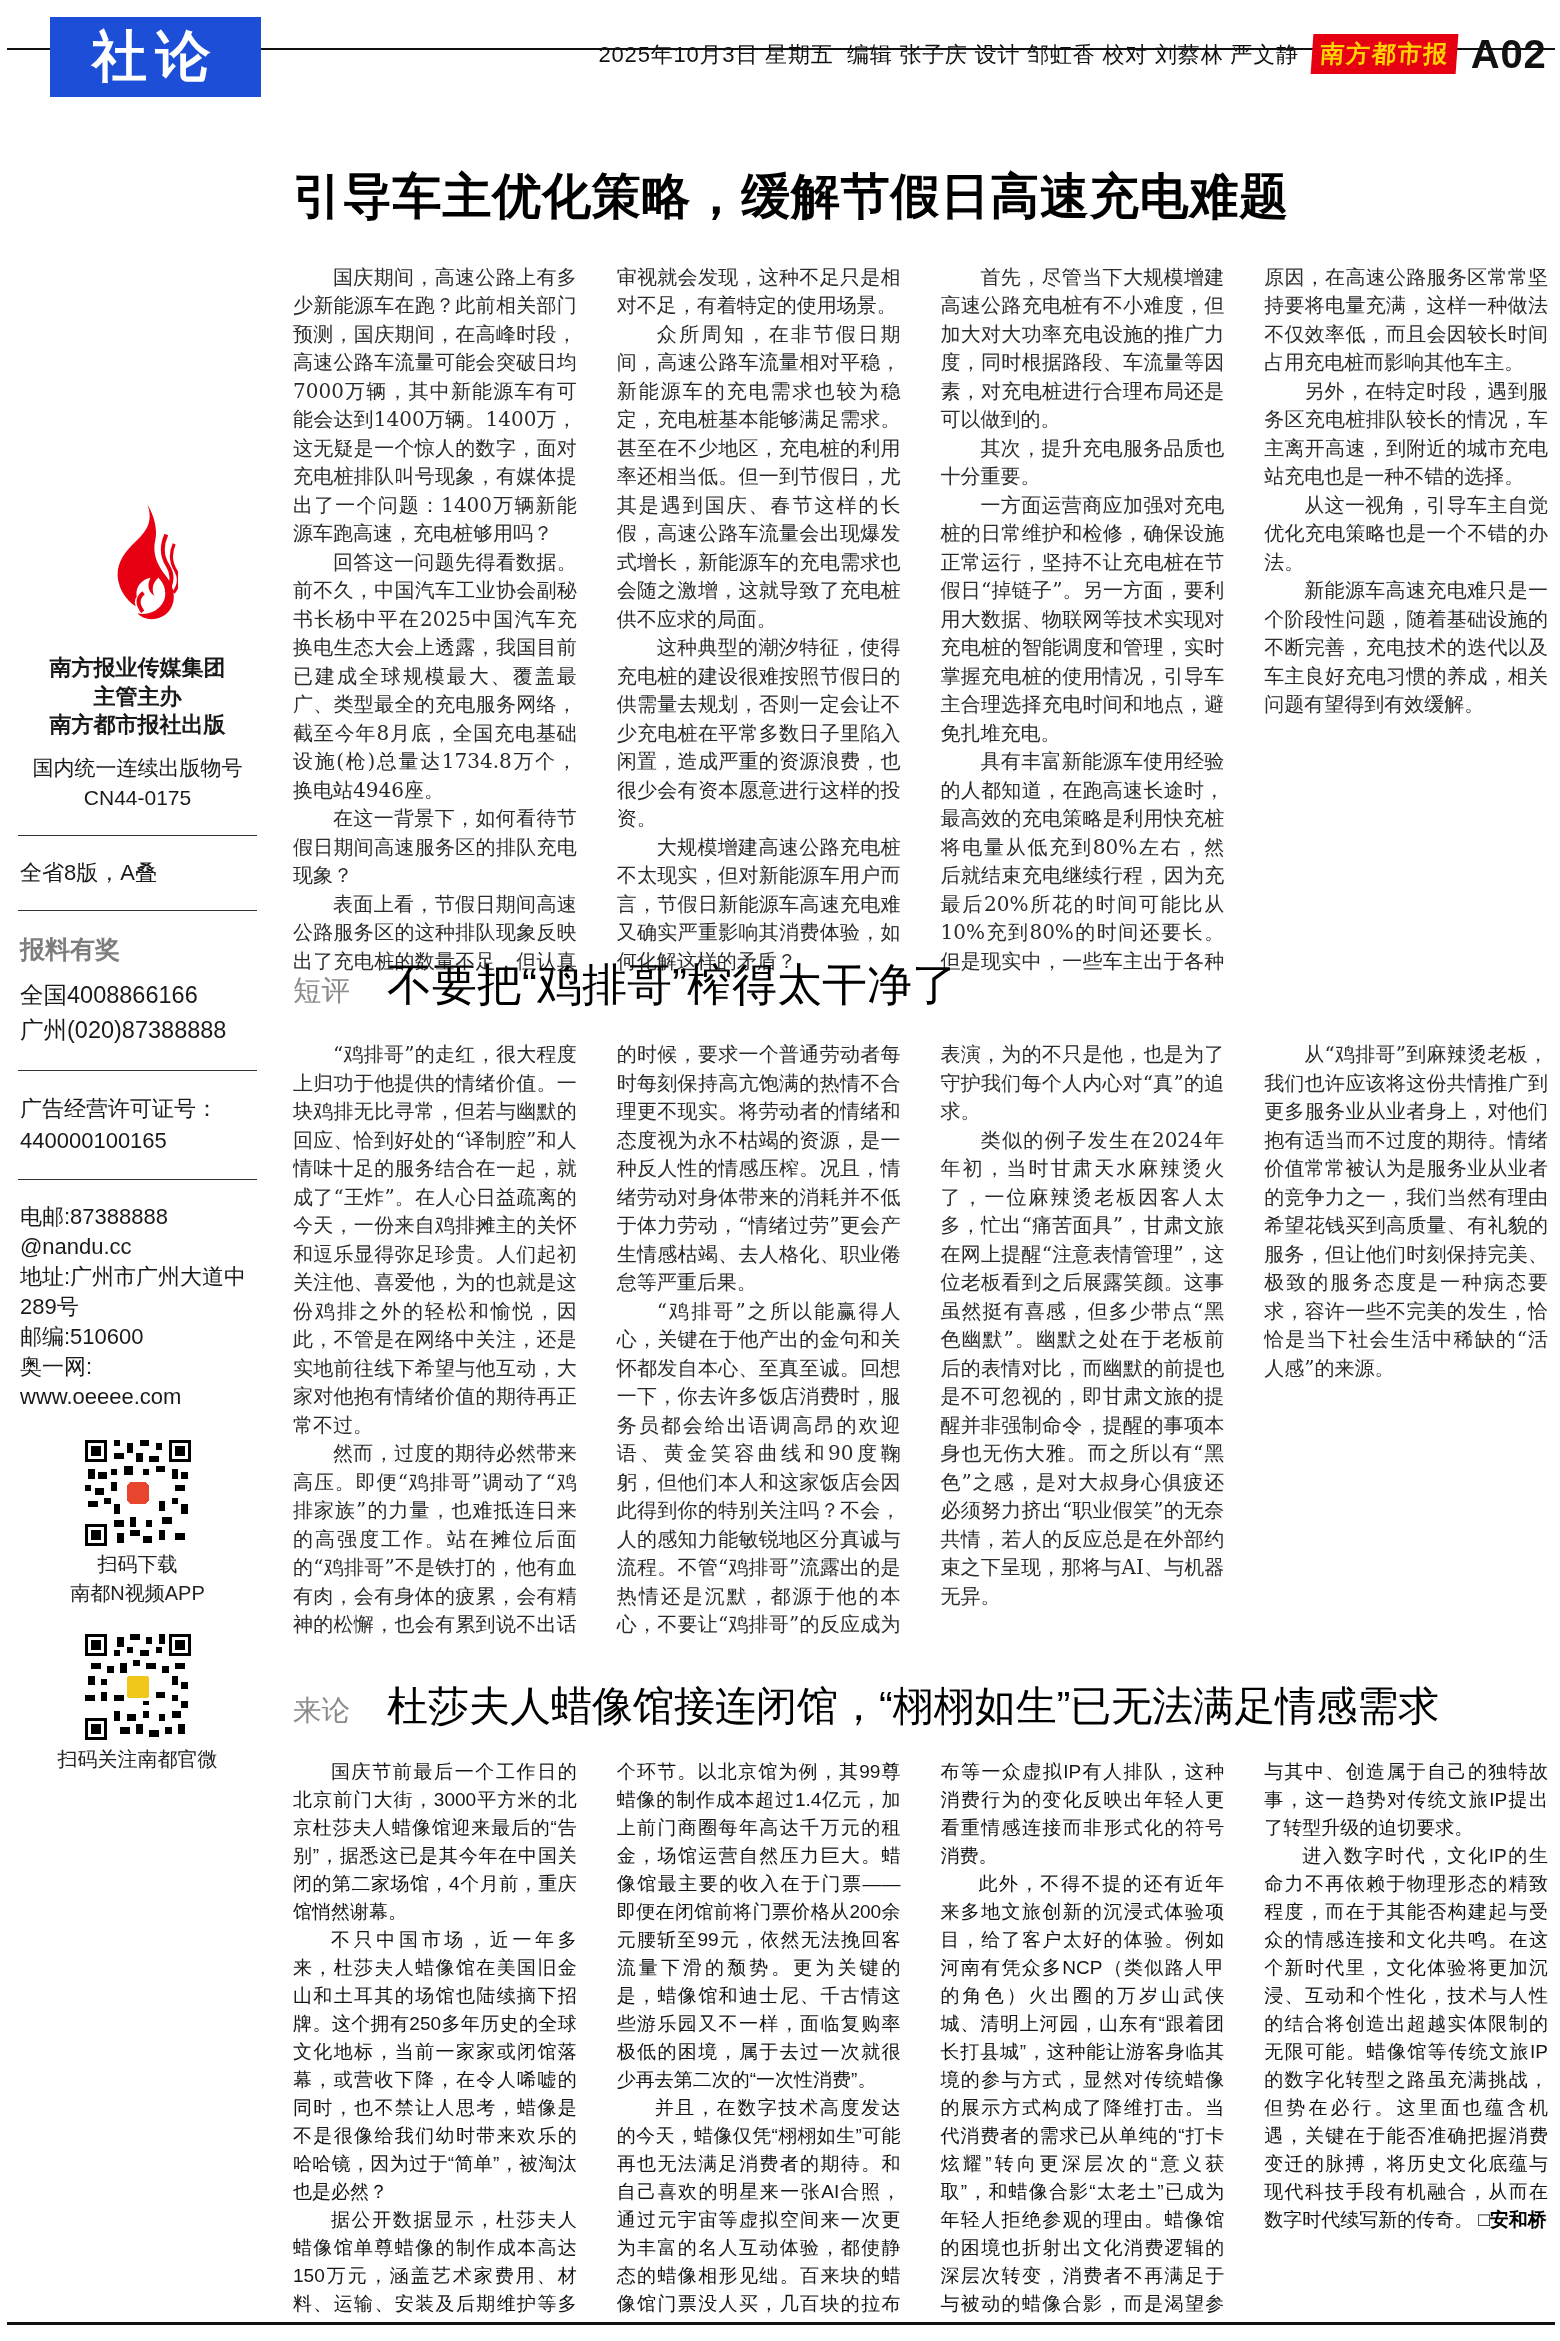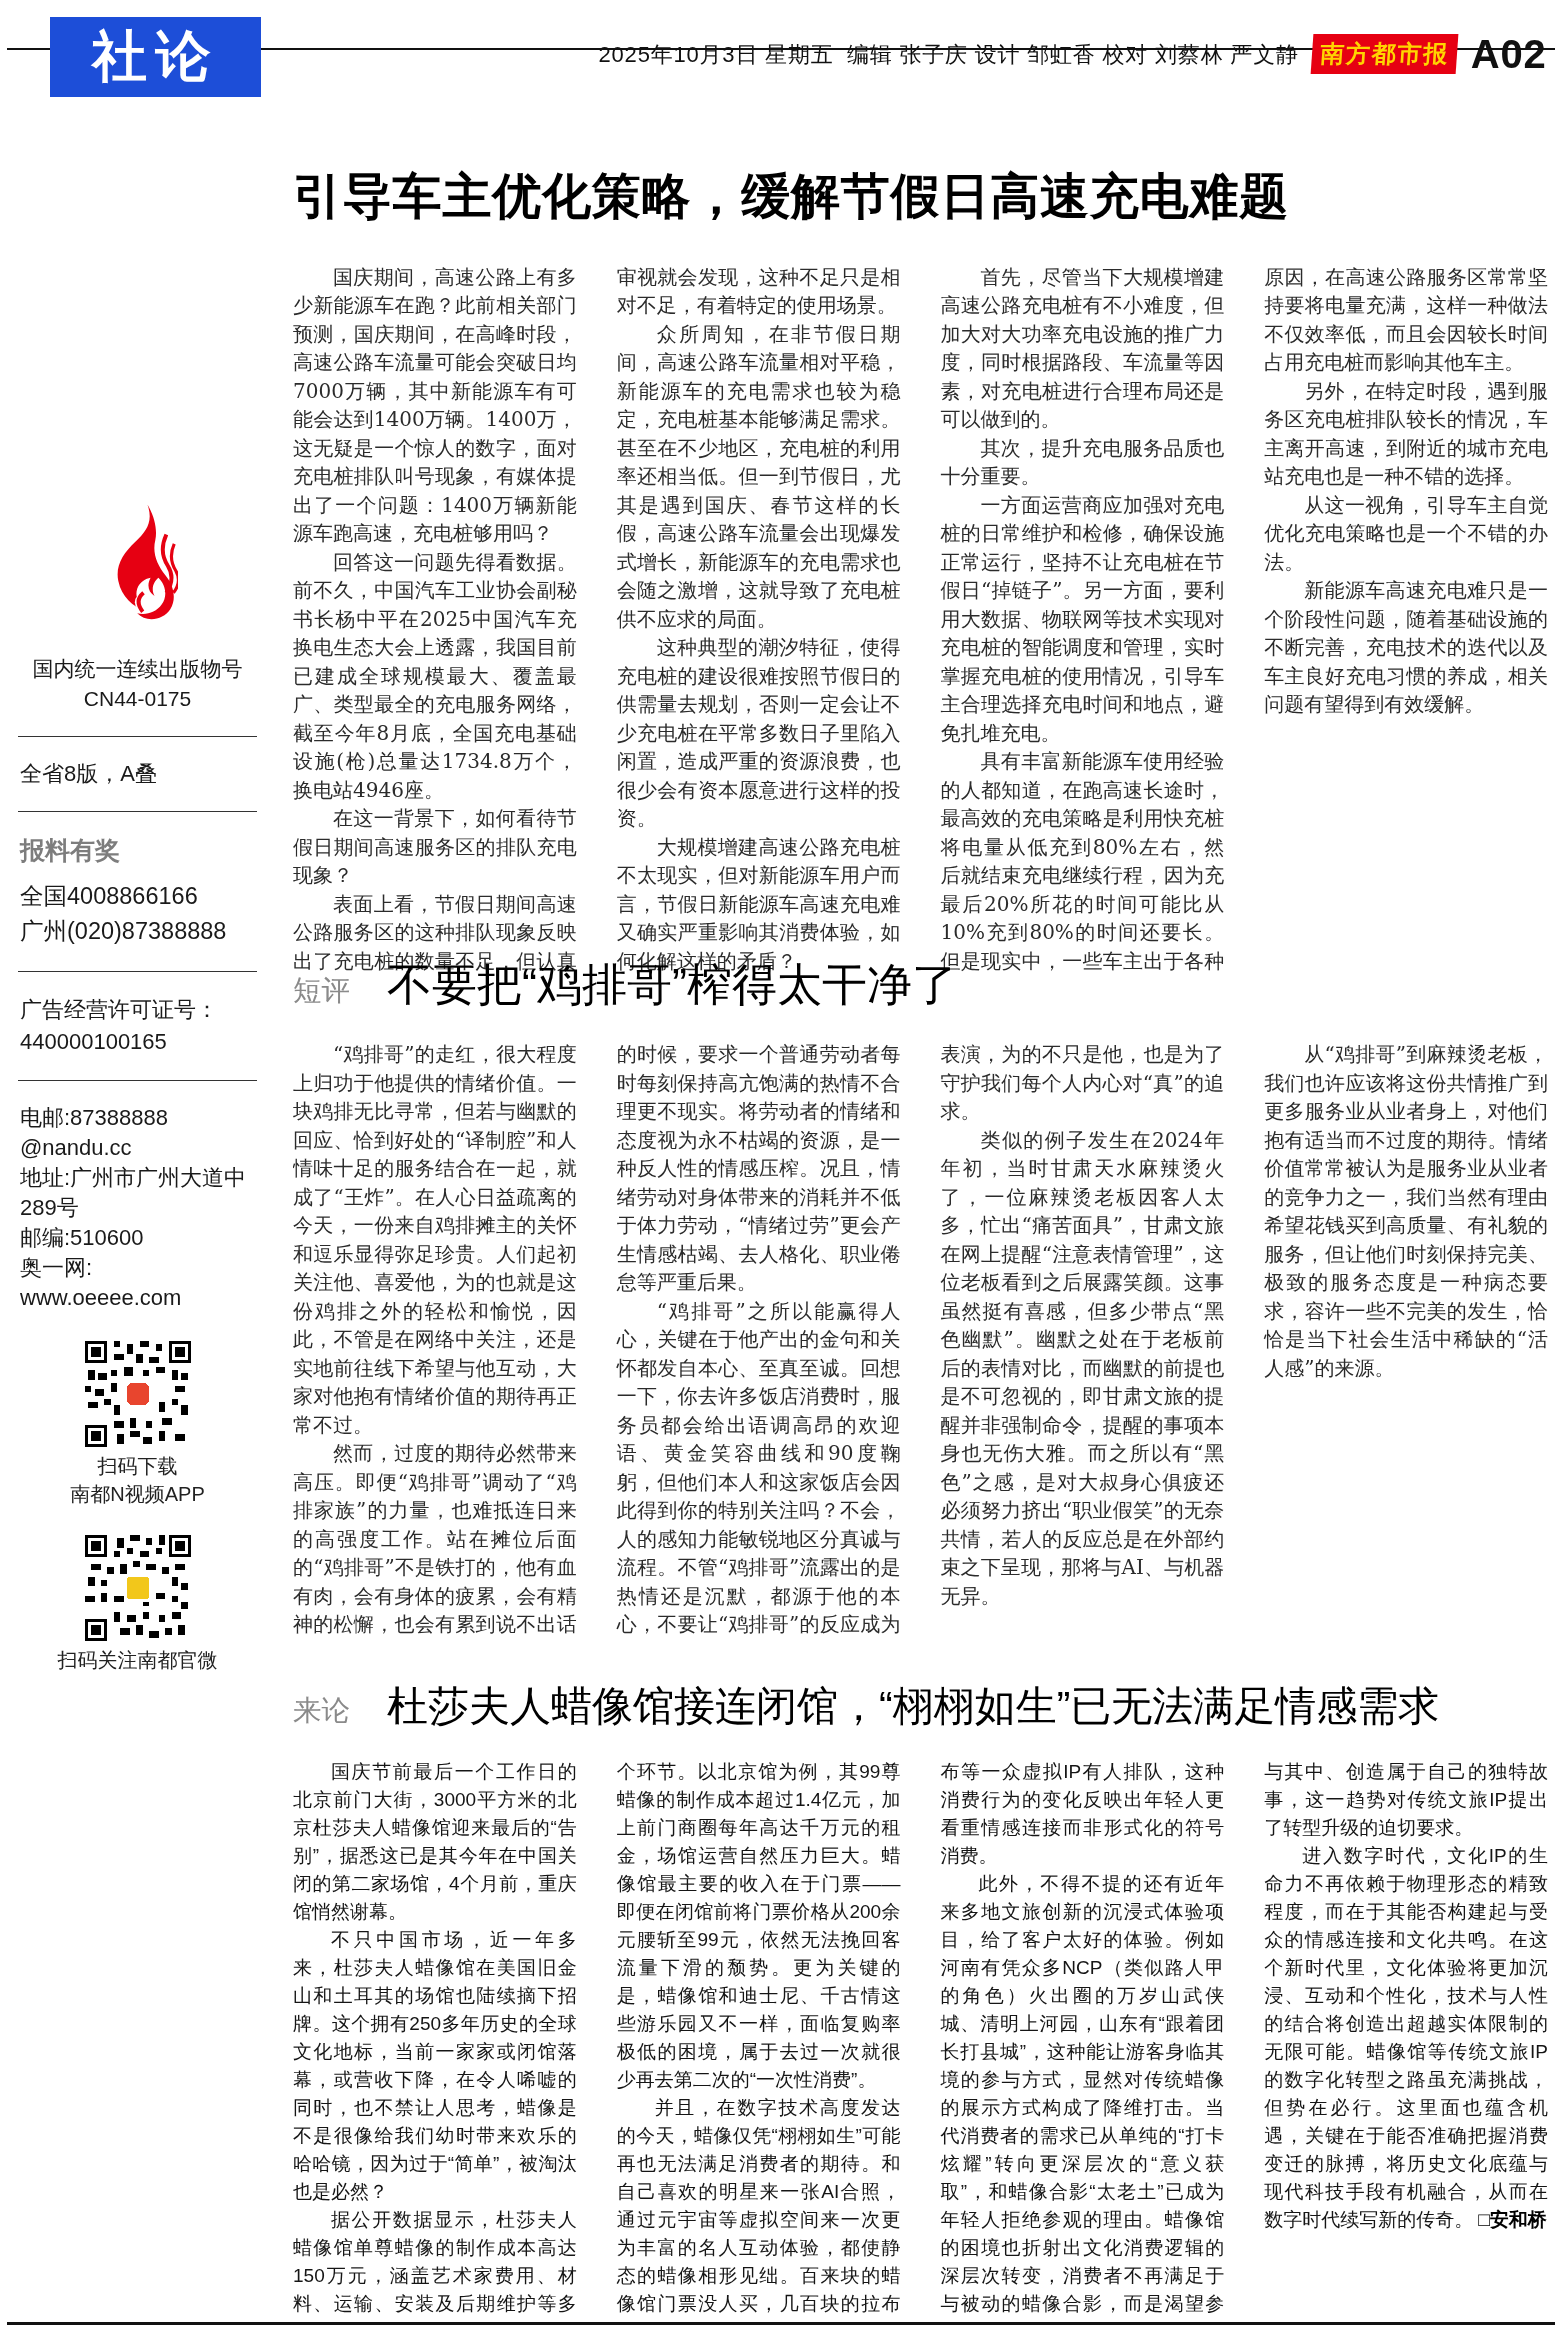--- a/index.html
+++ b/index.html
@@ -68,20 +68,25 @@
         C50 127 46 118 49 109 C52 100 60 96 66 95 C61 104 63 113 71 118 C66 109 70 100 76 95
         C85 104 88 118 80 129 C73 139 60 143 49 140 C60 152 82 149 91 135 C100 120 94 103 85 92
         C74 78 68 63 72 47 C75 33 70 15 62 2 Z"></path>
       <circle cx="57" cy="126" r="11" fill="#ffffff"></circle>
       <path d="M57 114 q-12 10 -1 24" stroke="#e60012" stroke-width="5" fill="none"></path>
       <path d="M86 40 q-10 22 2 40 q10 16 -2 34" stroke="#e60012" stroke-width="5" fill="none"></path>
       <path d="M96 52 q-8 18 2 34 q8 14 -3 28" stroke="#e60012" stroke-width="4" fill="none"></path>
     </svg>
   </div>
 
+  <div class="pub">
+      <div>南方报业传媒集团</div>
+      <div>主管主办</div>
+      <div>南方都市报社出版</div>
+    </div>
   <div class="issn">
       <div>国内统一连续出版物号</div>
       <div>CN44-0175</div>
     </div>
 
   <hr class="sb-hr">
   <div class="edition">全省8版，A叠</div>
   <hr class="sb-hr">
 
   <div class="tipoff-label">报料有奖</div>

